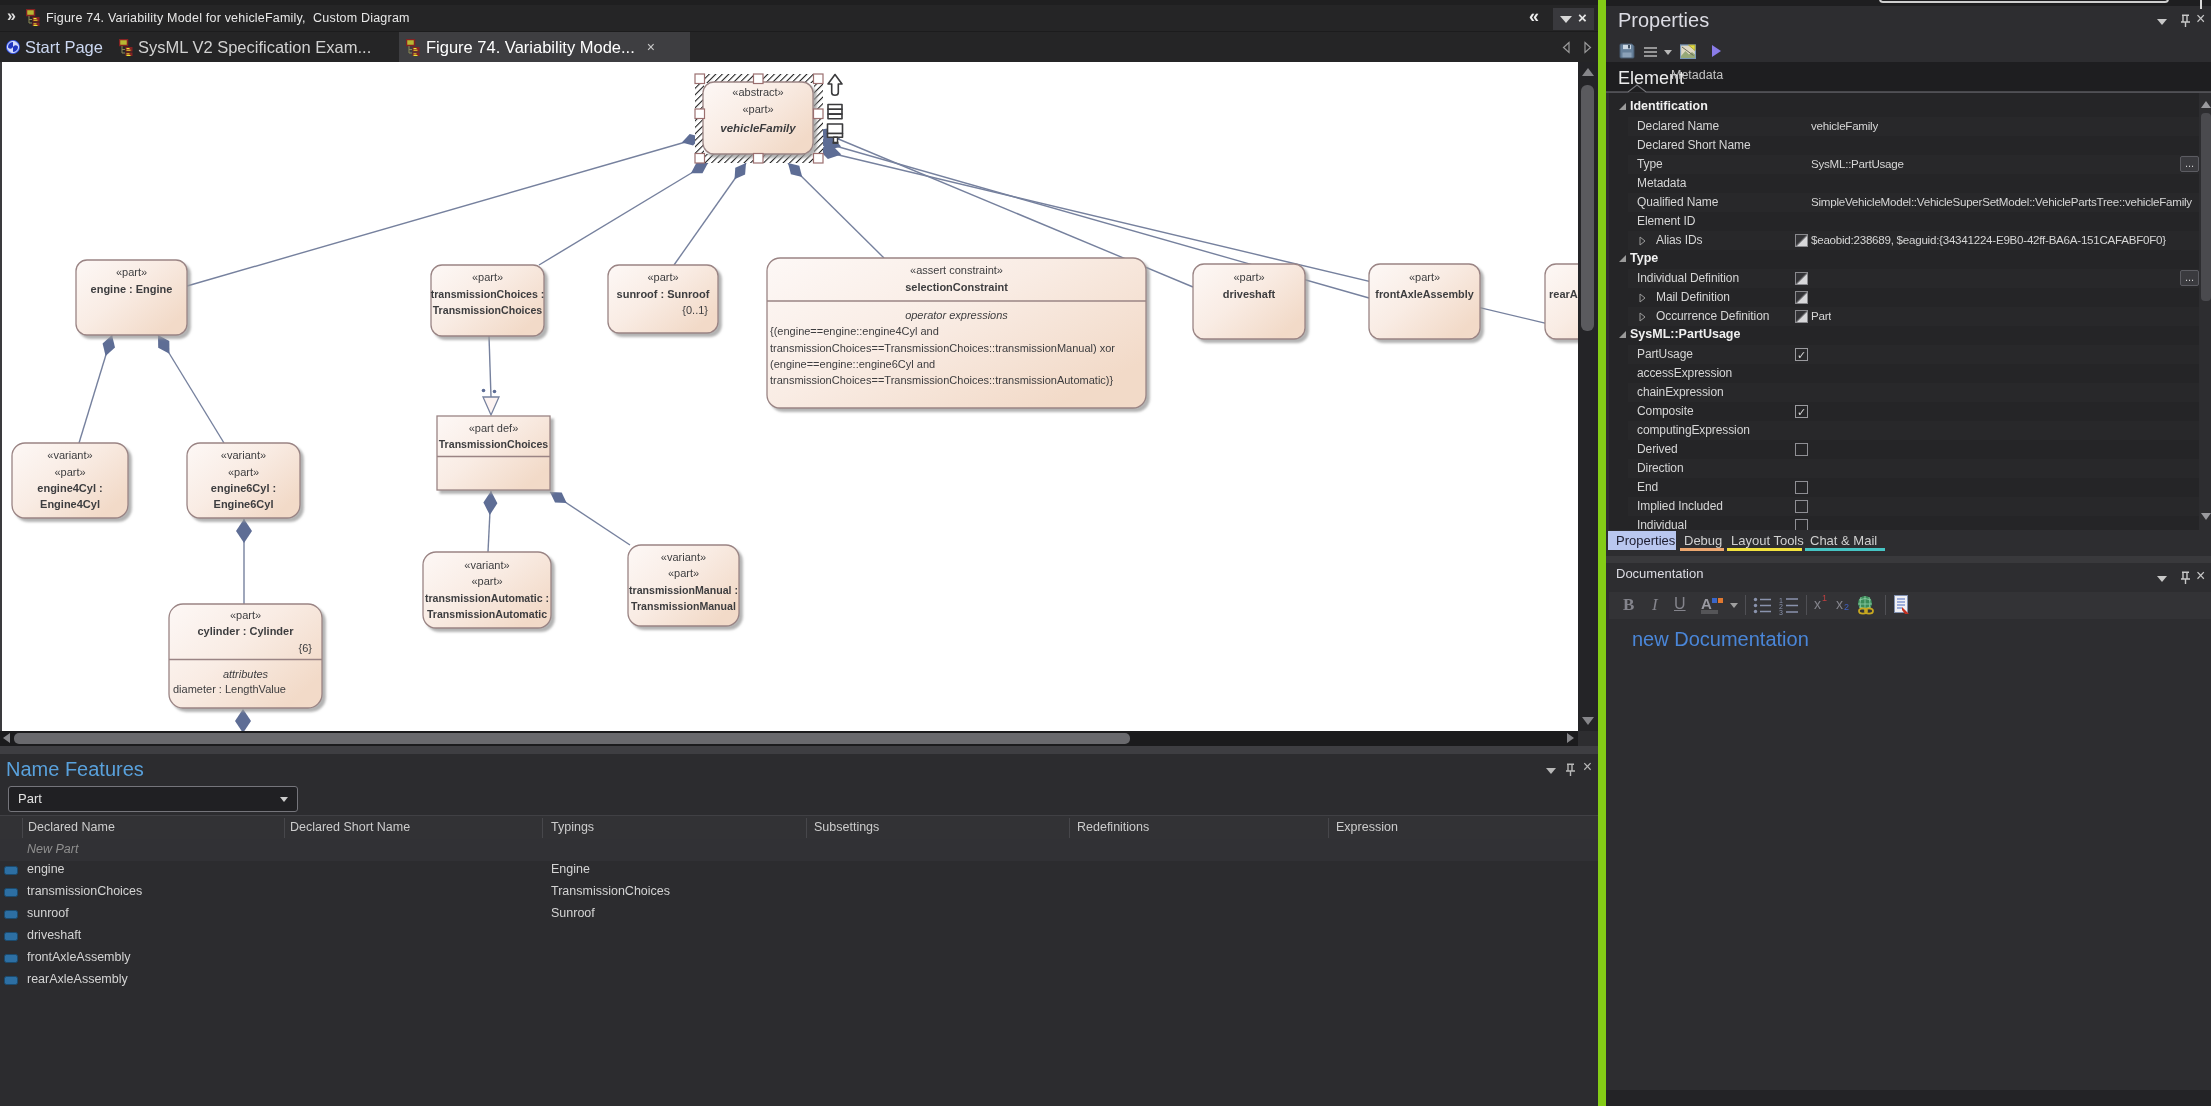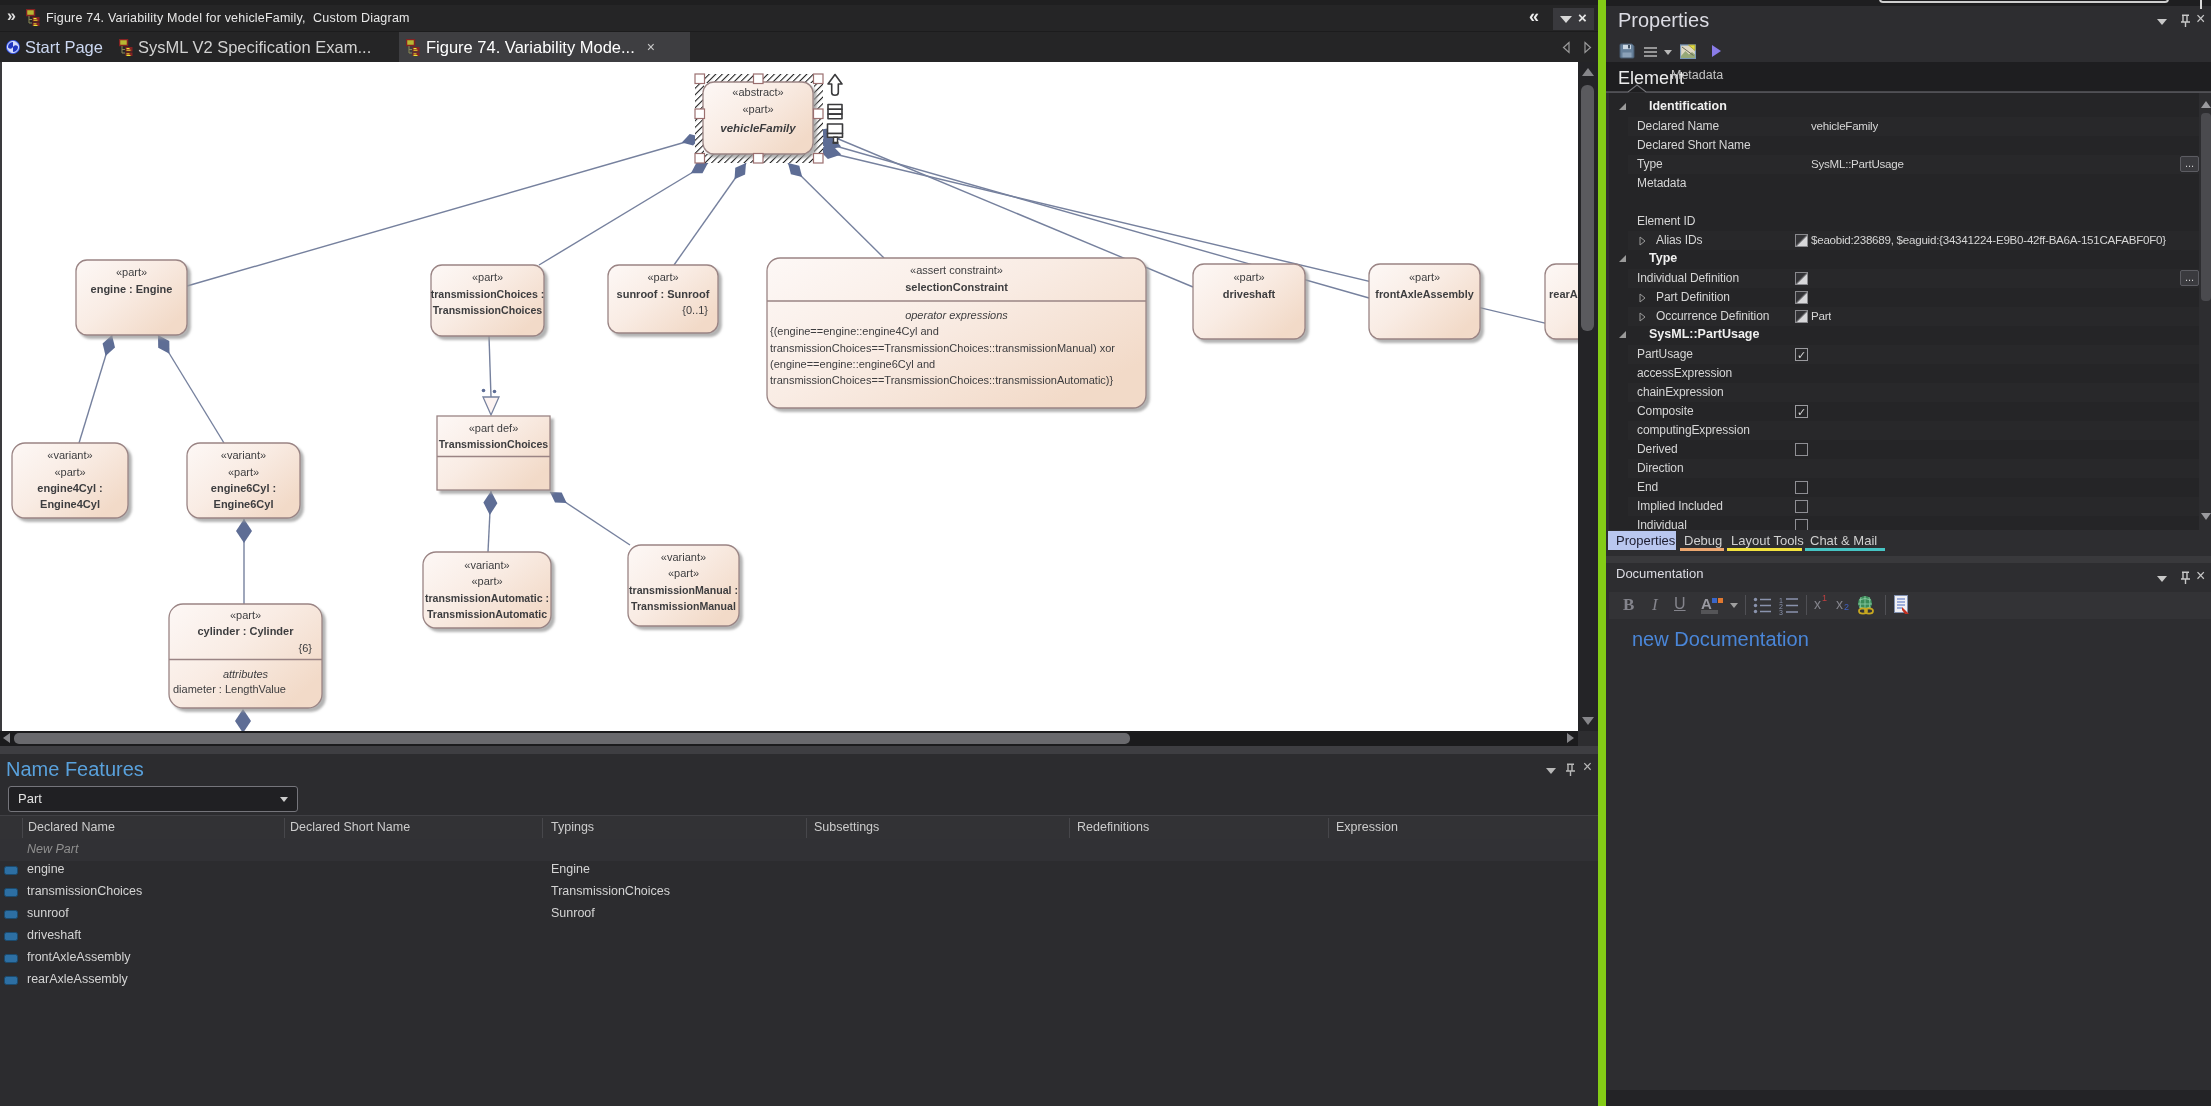--- a/index.html
+++ b/index.html
@@ -38,21 +38,21 @@
 
 #rpanel{left:1598px;top:0;width:613px;height:1106px;background:#2d2d30;border-left:8px solid #84cc16}
 .ptitle{position:absolute;font-size:20px;color:#dcdce4}
 .hicons{position:absolute;display:flex;gap:13px;align-items:center}
 .grid{position:absolute;left:3px;top:93px;width:610px;height:437px;background:#252527;overflow:hidden}
 .prow{position:absolute;left:19px;width:572px;height:19px;font-size:12px;letter-spacing:-0.1px;color:#d6d6d6}
 .prow .lb{position:absolute;left:9px;top:2px}
 .prow .lb2{position:absolute;left:28px;top:2px}
 .prow .vl{position:absolute;left:183px;top:2px;white-space:nowrap;font-size:11.6px;letter-spacing:-0.25px;max-width:386px;overflow:hidden}
 .psec{position:absolute;left:0;width:610px;height:19px;color:#f0f0f0;font-weight:bold;font-size:12.5px}
-.psec .lb{position:absolute;left:40px;top:1px}
+.psec .lb{position:absolute;left:21px;top:1px}
 .rowbg{background:#28282a}
 .dots3{position:absolute;left:553px;top:1px;width:22px;height:16px;background:#3a3a3e;border:1px solid #5c5c62;border-radius:2px;color:#cfcfcf;font-size:11px;text-align:center;line-height:12px}
 .cb{position:absolute;left:167px;top:3px;width:13px;height:13px;border:1px solid #8f8f94}
 .cbk{position:absolute;left:167px;top:3px;width:13px;height:13px;border:1px solid #9a9a9e;color:#d8d8d8;font-size:11px;line-height:13px;text-align:center}
 .cbi{position:absolute;left:167px;top:3px;width:13px;height:13px;border:1px solid #8a8a8e;background:linear-gradient(135deg,#333336 44%,#77777a 52%,#d8d8da 58%)}
 
 .btab{position:absolute;font-size:13px;color:#d0d0d0}
 
 #docbar{position:absolute;left:3px;top:592px;width:610px;height:27px;background:#333336}
 .dsep{position:absolute;top:3px;width:1px;height:20px;background:#505055}
@@ -393,20 +393,24 @@
           <span class="lb">Declared Short Name</span>
         </div>
       <div class="prow rowbg" style="top:62px">
           <span class="lb">Type</span>
           <span class="vl">SysML::PartUsage</span>
           <div class="dots3" style="width:19px;left:552px">...</div>
         </div>
       <div class="prow" style="top:81px">
           <span class="lb">Metadata</span>
         </div>
+      <div class="prow rowbg" style="top:100px">
+          <span class="lb">Qualified Name</span>
+          <span class="vl">SimpleVehicleModel::VehicleSuperSetModel::VehiclePartsTree::vehicleFamily</span>
+        </div>
       <div class="prow" style="top:119px">
           <span class="lb">Element ID</span>
         </div>
       <div class="prow rowbg" style="top:138px">
           <svg class="abs" style="left:11px;top:5px" width="7" height="10" viewBox="0 0 7 10">
             <path d="M1 1 L6 5 L1 9 Z" fill="none" stroke="#9a9a9a"></path>
           </svg>
           <span class="lb2">Alias IDs</span>
           <div class="cbi"></div>
           <span class="vl">$eaobid:238689, $eaguid:{34341224-E9B0-42ff-BA6A-151CAFABF0F0}</span>
@@ -417,21 +421,21 @@
         </div>
       <div class="prow rowbg" style="top:176px">
           <span class="lb">Individual Definition</span>
           <div class="cbi"></div>
           <div class="dots3" style="width:19px;left:552px">...</div>
         </div>
       <div class="prow" style="top:195px">
           <svg class="abs" style="left:11px;top:5px" width="7" height="10" viewBox="0 0 7 10">
             <path d="M1 1 L6 5 L1 9 Z" fill="none" stroke="#9a9a9a"></path>
           </svg>
-          <span class="lb2">Part Definition</span>
+          <span class="lb2">Mail Definition</span>
           <div class="cbi"></div>
         </div>
       <div class="prow rowbg" style="top:214px">
           <svg class="abs" style="left:11px;top:5px" width="7" height="10" viewBox="0 0 7 10">
             <path d="M1 1 L6 5 L1 9 Z" fill="none" stroke="#9a9a9a"></path>
           </svg>
           <span class="lb2">Occurrence Definition</span>
           <div class="cbi"></div>
           <span class="vl">Part</span>
         </div>

